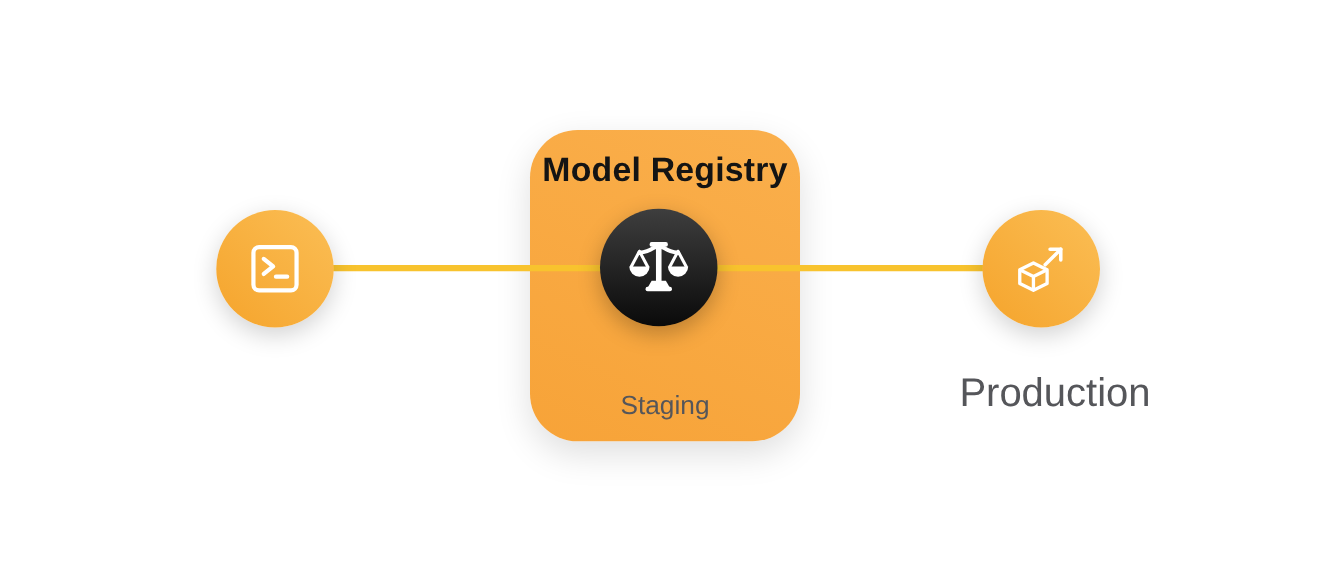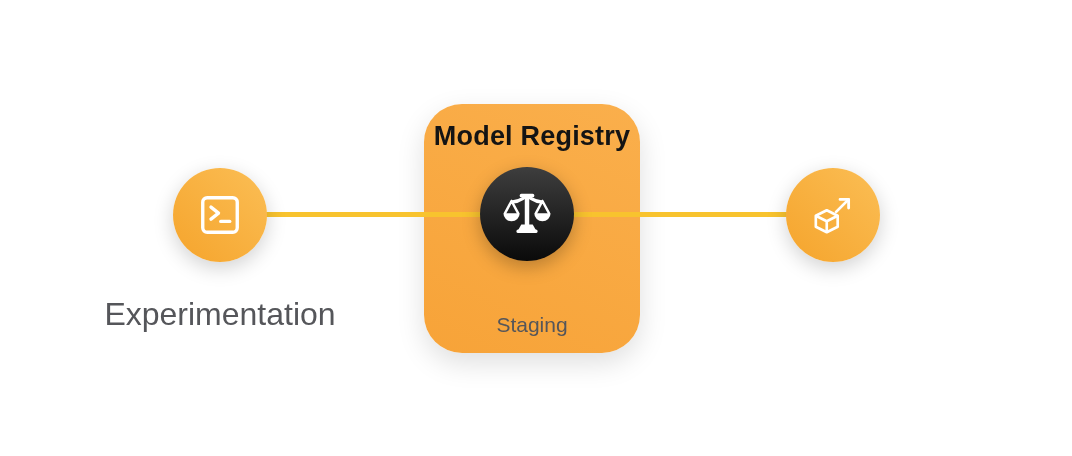--- a/index.html
+++ b/index.html
@@ -117,16 +117,16 @@
 
         <path d="M24,26 L38,33 L38,47 L24,54 L10,47 L10,33 Z" stroke="#FFFFFF" stroke-width="3.4" stroke-linejoin="round"></path>
         <path d="M10,33 L24,40 L38,33 M24,40 L24,54" stroke="#FFFFFF" stroke-width="3.4" stroke-linejoin="round"></path>
 
         <line x1="36" y1="28" x2="52" y2="12" stroke="#FFFFFF" stroke-width="3.6" stroke-linecap="round"></line>
         <polyline points="41,12 52,12 52,23" stroke="#FFFFFF" stroke-width="3.6" stroke-linecap="round" stroke-linejoin="round"></polyline>
       </svg>
     </span>
   </div>
 
-  <div class="stage-label label-experimentation">Experimentation</div>
 
+  <div class="stage-label label-production">Production</div>
 
 </div>
 
 </body></html>

